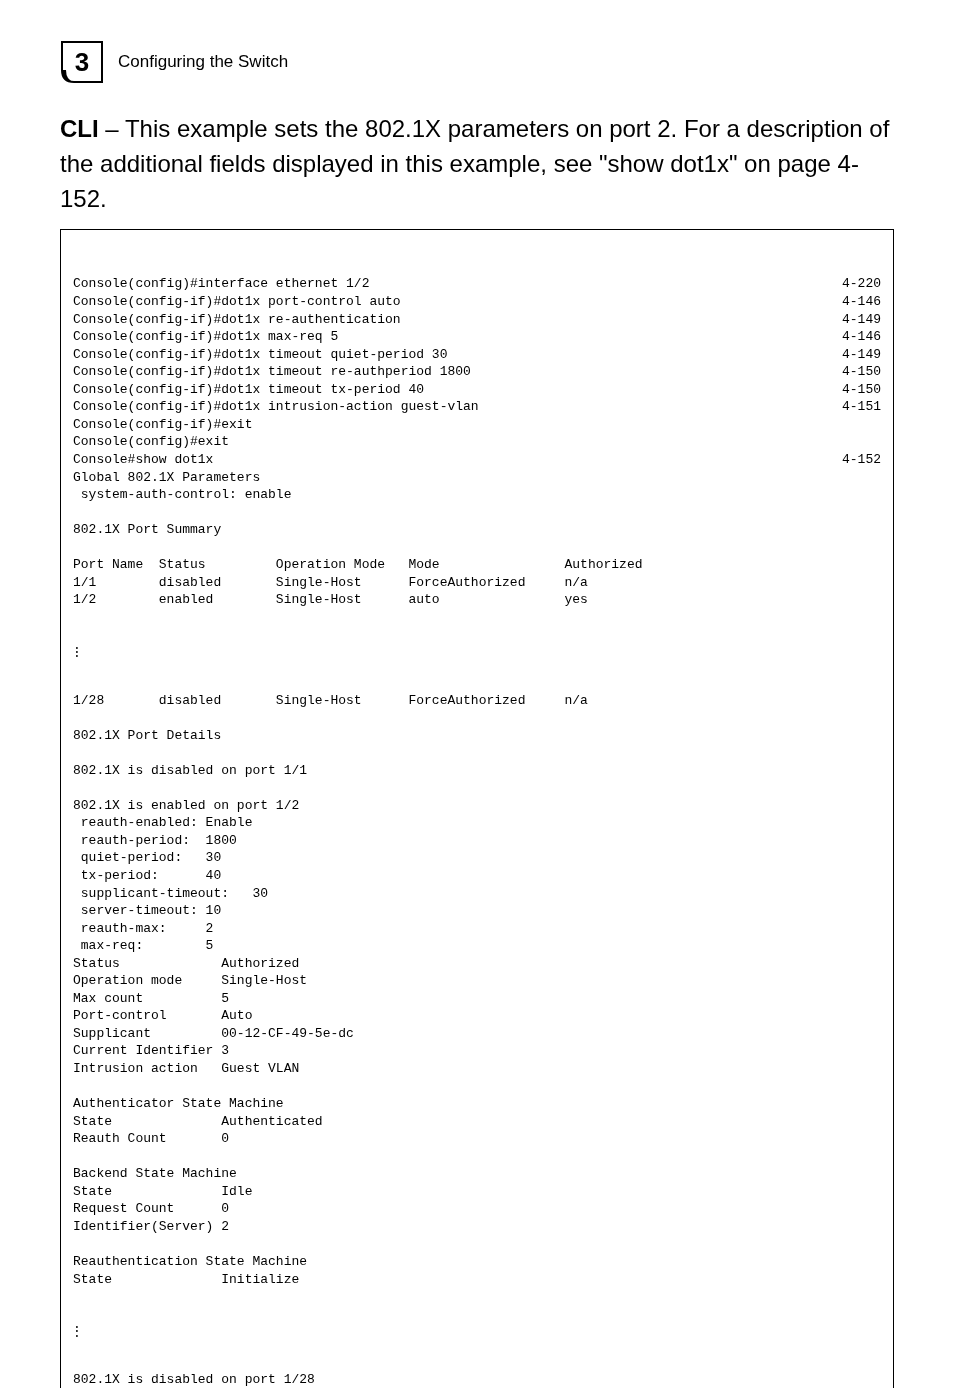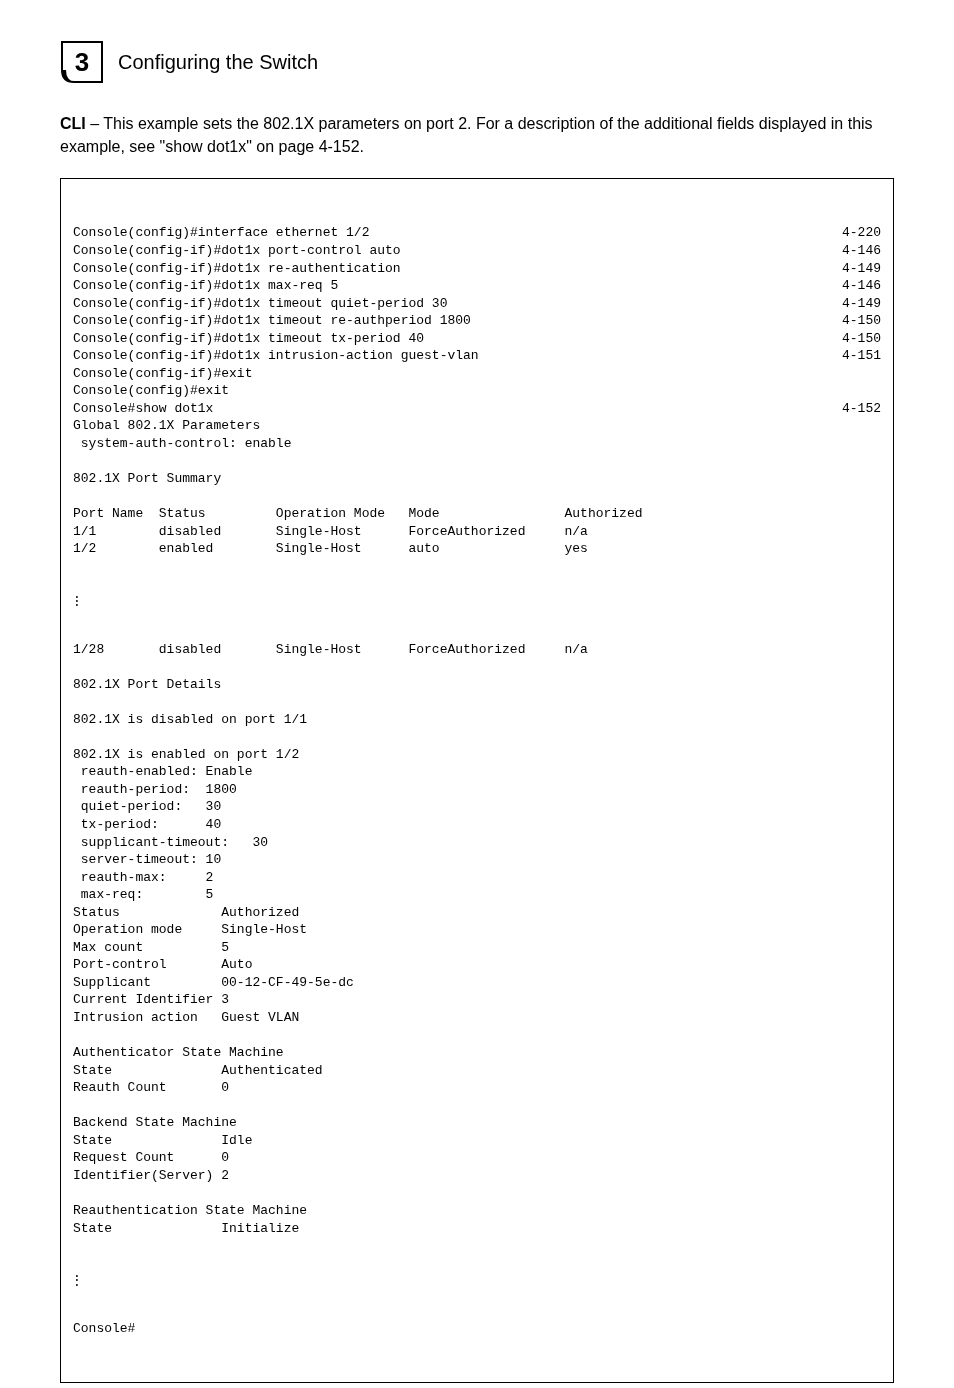--- a/index.html
+++ b/index.html
@@ -36,27 +36,27 @@
     width: 44px;
     height: 44px;
     display: flex;
     align-items: center;
     justify-content: center;
     font-weight: bold;
     font-size: 26px;
     color: #000;
   }
   .header-title {
-    font-size: 20px;
+    font-size: 17px;
     font-family: Arial, Helvetica, sans-serif;
   }
   .intro {
-    font-size: 16px;
+    font-size: 24px;
     line-height: 1.45;
-    margin-bottom: 20px;
+    margin-bottom: 13px;
   }
   .intro b {
     font-weight: bold;
   }
   .code-block {
     border: 1px solid #000;
     padding: 10px 12px 10px 12px;
     font-family: "Courier New", Courier, monospace;
     font-size: 13px;
     line-height: 1.35;
@@ -98,16 +98,16 @@
 
   <div class="code-block">
     <div id="code-section-1"><div class="code-row"><span>Console(config)#interface ethernet 1/2</span><span class="right">4-220</span></div><div class="code-row"><span>Console(config-if)#dot1x port-control auto</span><span class="right">4-146</span></div><div class="code-row"><span>Console(config-if)#dot1x re-authentication</span><span class="right">4-149</span></div><div class="code-row"><span>Console(config-if)#dot1x max-req 5</span><span class="right">4-146</span></div><div class="code-row"><span>Console(config-if)#dot1x timeout quiet-period 30</span><span class="right">4-149</span></div><div class="code-row"><span>Console(config-if)#dot1x timeout re-authperiod 1800</span><span class="right">4-150</span></div><div class="code-row"><span>Console(config-if)#dot1x timeout tx-period 40</span><span class="right">4-150</span></div><div class="code-row"><span>Console(config-if)#dot1x intrusion-action guest-vlan</span><span class="right">4-151</span></div><div class="code-row"><span>Console(config-if)#exit</span></div><div class="code-row"><span>Console(config)#exit</span></div><div class="code-row"><span>Console#show dot1x</span><span class="right">4-152</span></div><div class="code-row"><span>Global 802.1X Parameters</span></div><div class="code-row"><span> system-auth-control: enable</span></div><div class="code-row"><span>&nbsp;</span></div><div class="code-row"><span>802.1X Port Summary</span></div><div class="code-row"><span>&nbsp;</span></div><div class="code-row"><span>Port Name  Status         Operation Mode   Mode                Authorized</span></div><div class="code-row"><span>1/1        disabled       Single-Host      ForceAuthorized     n/a</span></div><div class="code-row"><span>1/2        enabled        Single-Host      auto                yes</span></div></div>
     <div class="vdots">.
 .
 .</div>
     <div id="code-section-2"><div class="code-row"><span>1/28       disabled       Single-Host      ForceAuthorized     n/a</span></div><div class="code-row"><span>&nbsp;</span></div><div class="code-row"><span>802.1X Port Details</span></div><div class="code-row"><span>&nbsp;</span></div><div class="code-row"><span>802.1X is disabled on port 1/1</span></div><div class="code-row"><span>&nbsp;</span></div><div class="code-row"><span>802.1X is enabled on port 1/2</span></div><div class="code-row"><span> reauth-enabled: Enable</span></div><div class="code-row"><span> reauth-period:  1800</span></div><div class="code-row"><span> quiet-period:   30</span></div><div class="code-row"><span> tx-period:      40</span></div><div class="code-row"><span> supplicant-timeout:   30</span></div><div class="code-row"><span> server-timeout: 10</span></div><div class="code-row"><span> reauth-max:     2</span></div><div class="code-row"><span> max-req:        5</span></div><div class="code-row"><span>Status             Authorized</span></div><div class="code-row"><span>Operation mode     Single-Host</span></div><div class="code-row"><span>Max count          5</span></div><div class="code-row"><span>Port-control       Auto</span></div><div class="code-row"><span>Supplicant         00-12-CF-49-5e-dc</span></div><div class="code-row"><span>Current Identifier 3</span></div><div class="code-row"><span>Intrusion action   Guest VLAN</span></div><div class="code-row"><span>&nbsp;</span></div><div class="code-row"><span>Authenticator State Machine</span></div><div class="code-row"><span>State              Authenticated</span></div><div class="code-row"><span>Reauth Count       0</span></div><div class="code-row"><span>&nbsp;</span></div><div class="code-row"><span>Backend State Machine</span></div><div class="code-row"><span>State              Idle</span></div><div class="code-row"><span>Request Count      0</span></div><div class="code-row"><span>Identifier(Server) 2</span></div><div class="code-row"><span>&nbsp;</span></div><div class="code-row"><span>Reauthentication State Machine</span></div><div class="code-row"><span>State              Initialize</span></div></div>
     <div class="vdots">.
 .
 .</div>
-    <div id="code-section-3"><div class="code-row"><span>Console#</span></div></div>
+    <div id="code-section-3"><div class="code-row"><span>802.1X is disabled on port 1/28</span></div><div class="code-row"><span>Console#</span></div></div>
   </div>
 
 </div>
 
 </body></html>

